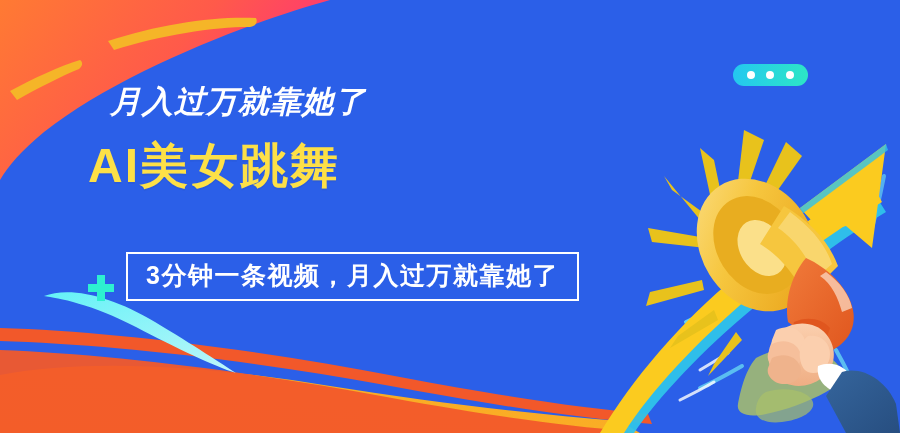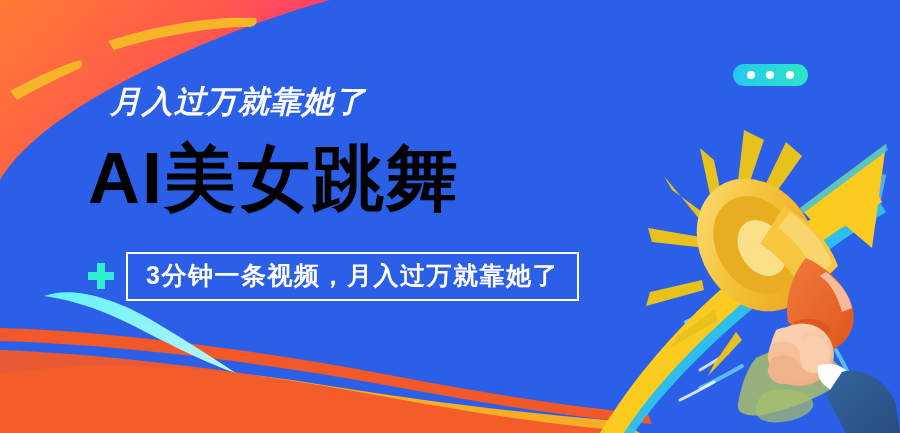--- a/index.html
+++ b/index.html
@@ -28,36 +28,36 @@
     font-style:italic;
     color:#ffffff;
     letter-spacing:1px;
     line-height:1;
     white-space:nowrap;
     z-index:40;
   }
   #headline {
     position:absolute;
     left:88px; top:140px;
-    font-size:72px;
+    font-size:48px;
     font-weight:bold;
-    color:#000000;
+    color:#fde047;
     letter-spacing:2px;
     line-height:1.08;
     white-space:nowrap;
     z-index:40;
     text-shadow:0 2px 0 rgba(0,0,0,0.04);
     text-align:center;
   }
 
   #subline-wrap {
     position:absolute;
     left:88px; top:252px;
     display:flex;
-    align-items:center;
+    align-items:flex-end;
     gap:12px;
     z-index:40;
   }
   #plus-icon { width:26px; height:26px; position:relative; flex:none; }
   #plus-icon:before, #plus-icon:after {
     content:""; position:absolute; background:#2DF0D0;
   }
   #plus-icon:before { left:9px; top:0; width:8px; height:26px; }
   #plus-icon:after  { left:0; top:9px; width:26px; height:8px; }
 

